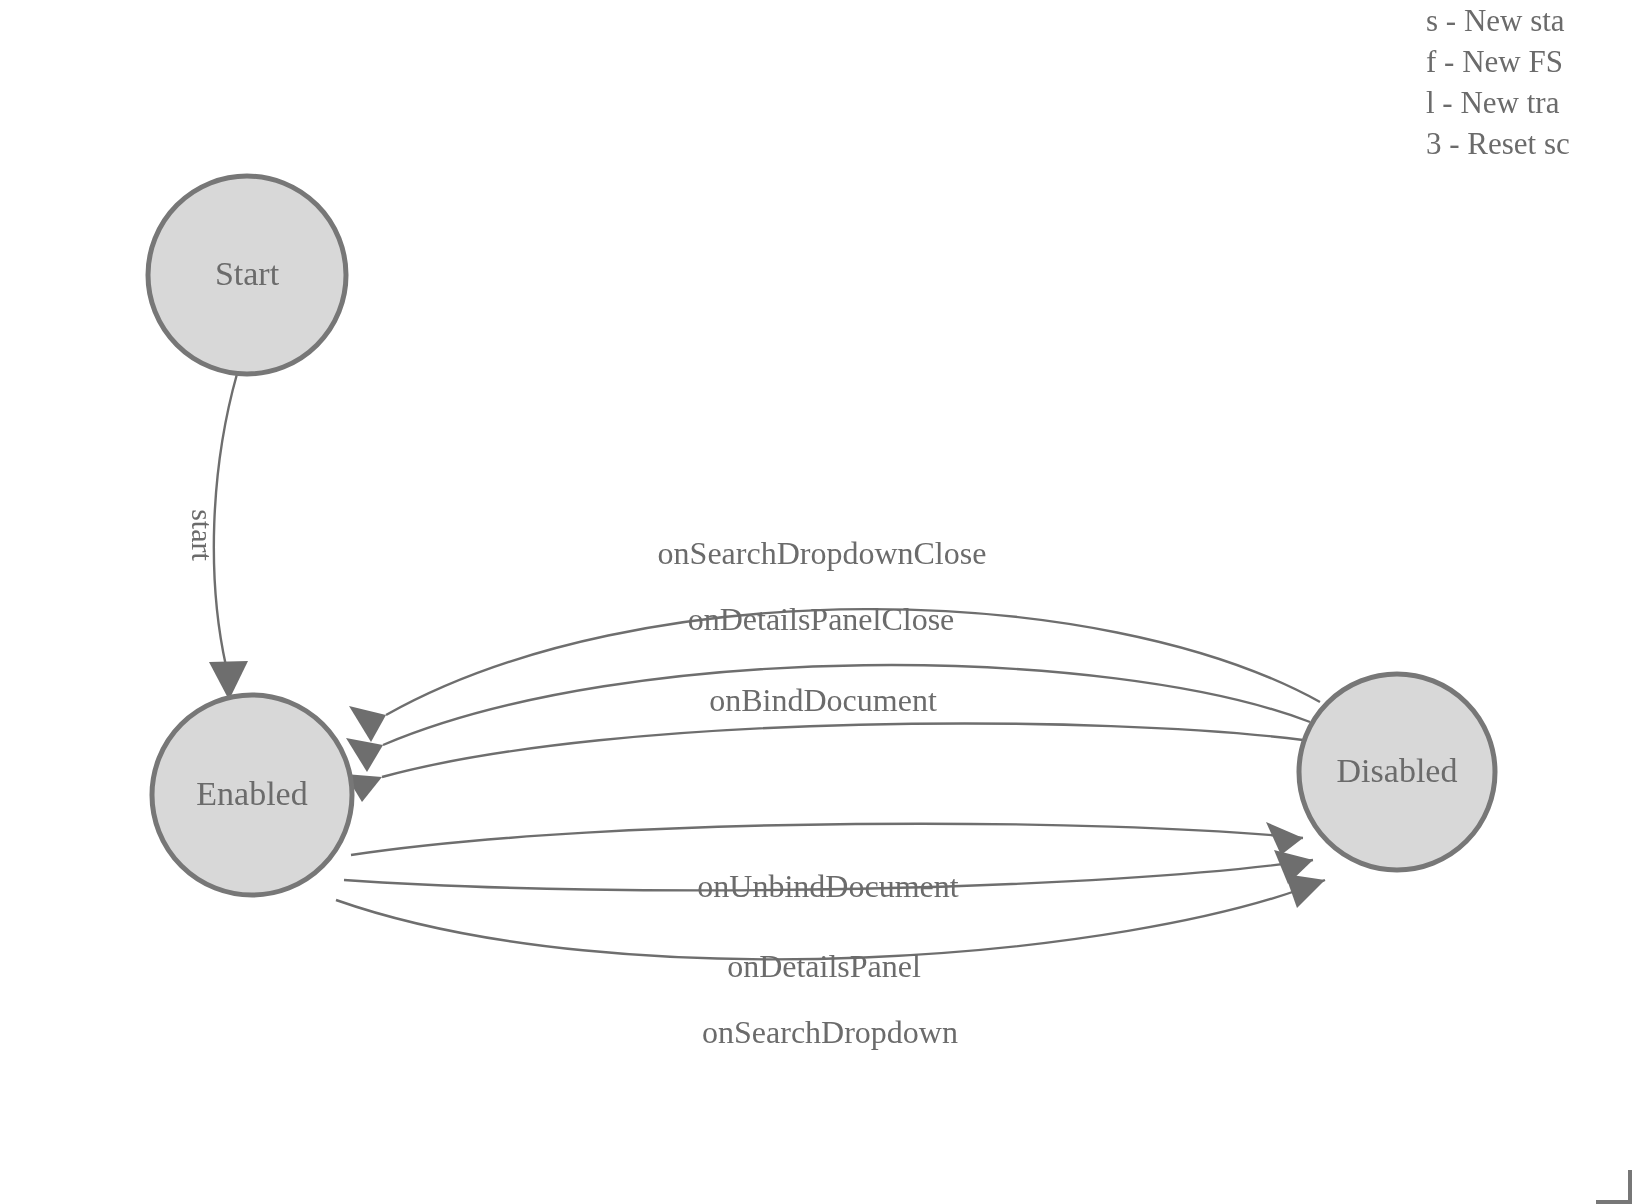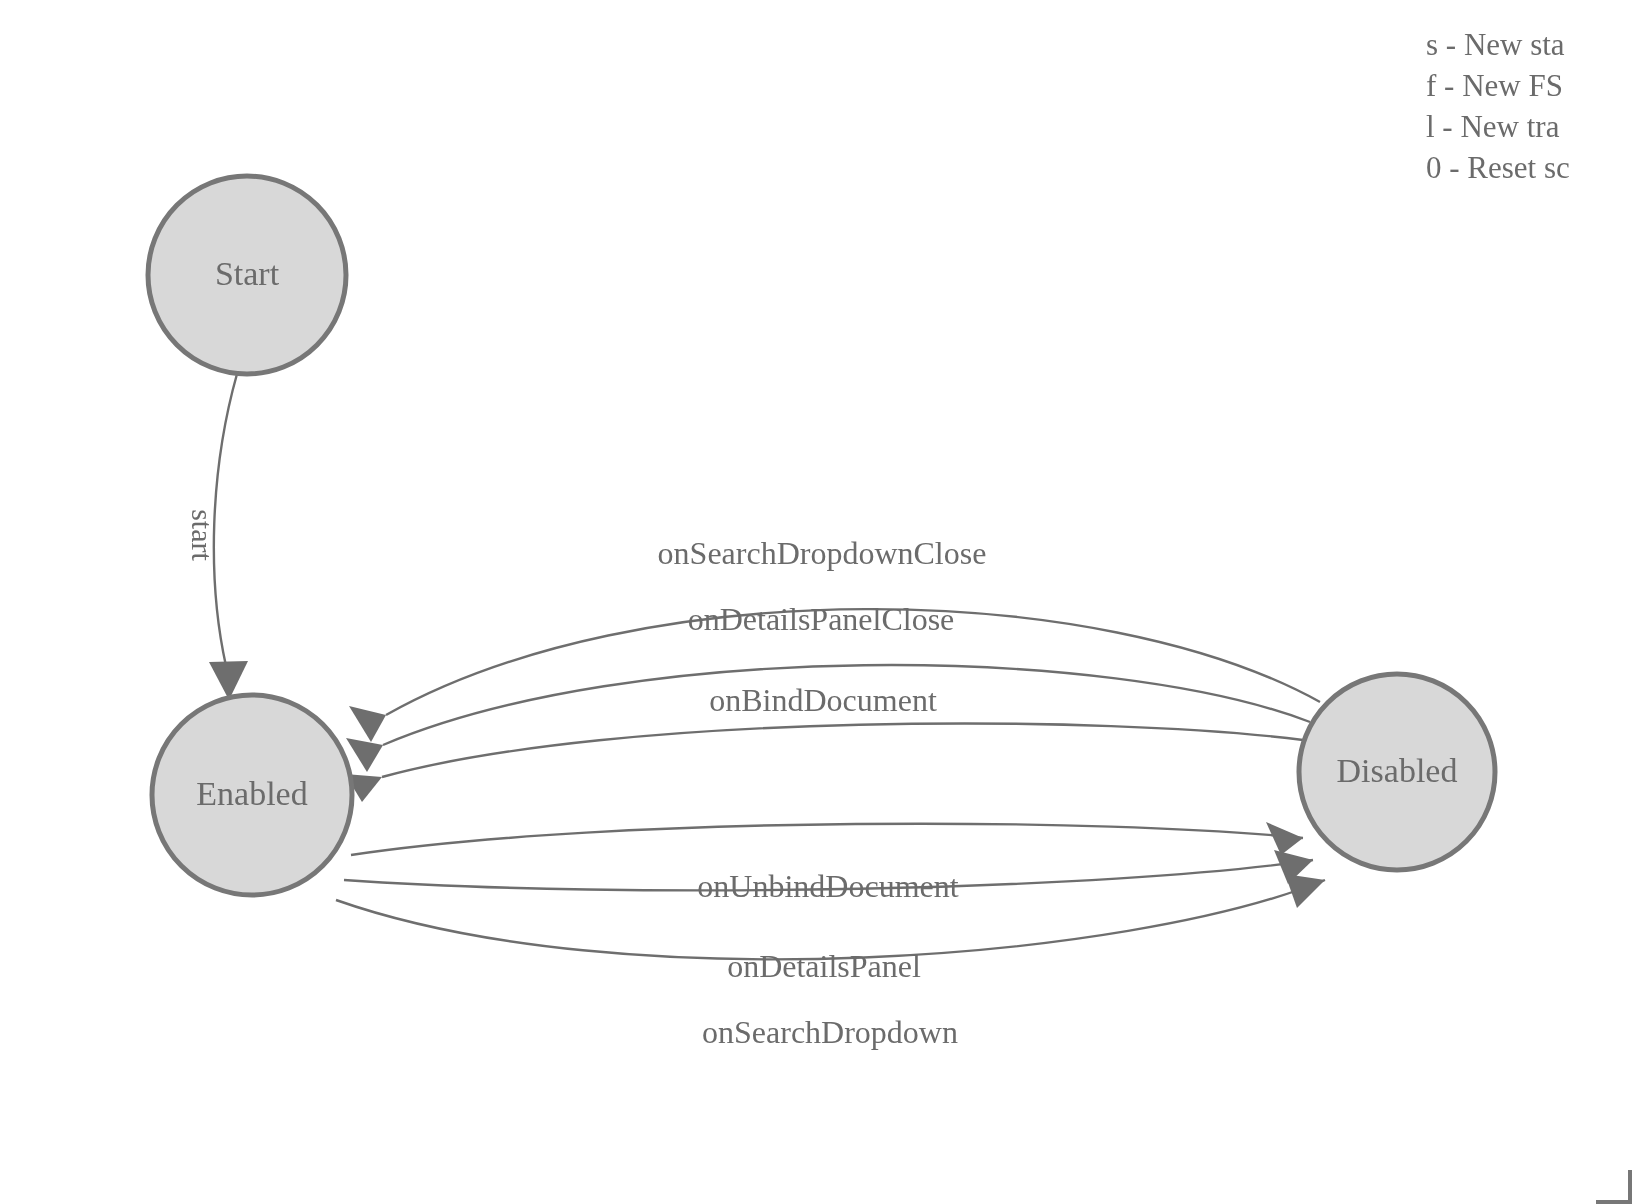--- a/index.html
+++ b/index.html
@@ -60,21 +60,20 @@
     text-anchor: middle;
   }
   .help-text {
     position: absolute;
     right: 0;
     top: 0;
     width: 206px;
     overflow: hidden;
     white-space: nowrap;
     pointer-events: none;
-    margin-top: 24px;
   }
   .help-line {
     color: #6b6b6b;
     font-family: "Liberation Serif", "DejaVu Serif", serif;
     font-size: 31px;
     line-height: 41px;
     white-space: nowrap;
   }
   .corner-mark {
     position: absolute;
@@ -158,18 +157,18 @@
     <text class="edge-label" x="824" y="977">onDetailsPanel</text>
 
     <text class="edge-label" x="830" y="1043">onSearchDropdown</text>
 
   </svg>
 
   <div class="help-text">
     <div class="help-line">s - New sta</div>
     <div class="help-line">f - New FS</div>
     <div class="help-line">l - New tra</div>
-    <div class="help-line">0 - Reset sc</div>
+    <div class="help-line">3 - Reset sc</div>
   </div>
 
   <div class="corner-mark"></div>
 
 </div>
 
 </body></html>

